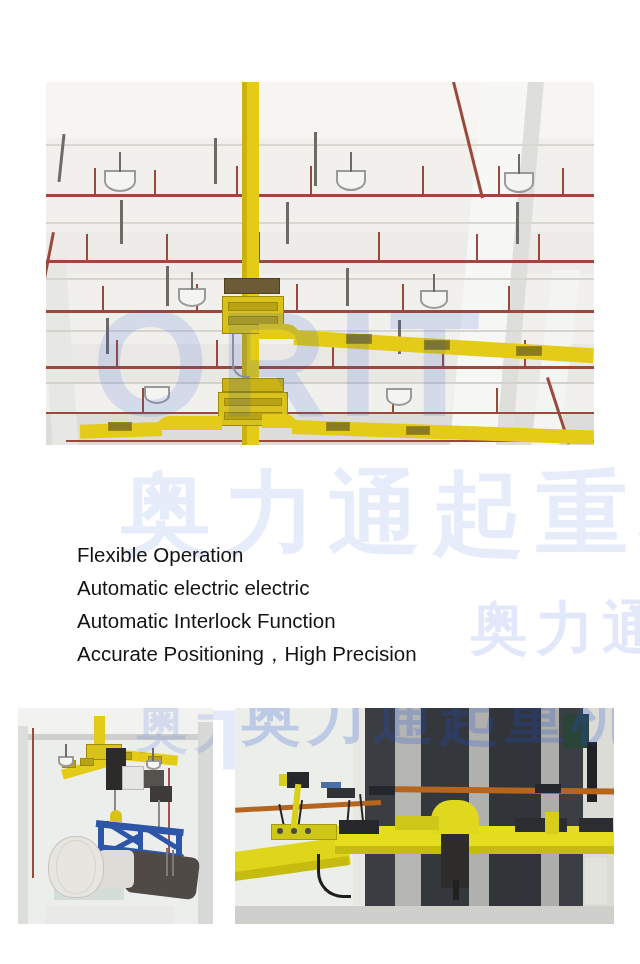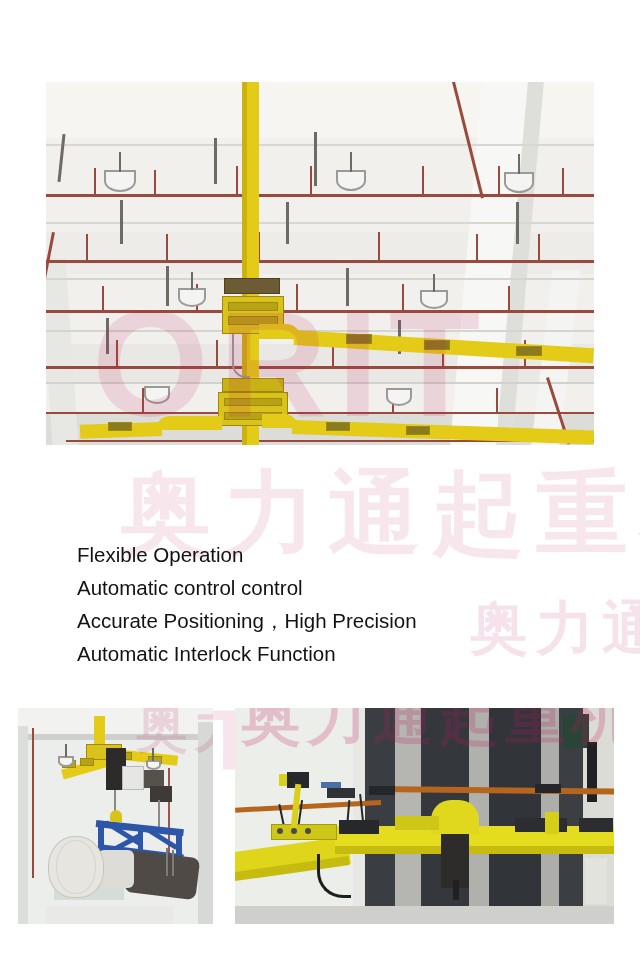--- a/index.html
+++ b/index.html
@@ -91,21 +91,21 @@
     font-size: 20.5px;
     line-height: 33px;
     color: #121212;
     white-space: nowrap;
   }
 
   
   .watermark {
     position: absolute;
     pointer-events: none;
-    color: #be185d;
+    color: #1d4ed8;
     font-weight: 700;
     white-space: nowrap;
     user-select: none;
   }
   #wm-main  { left: 46px;  top: 196px; font-size: 150px; opacity: 0.13;
               letter-spacing: 10px; }
   #wm-mid   { left: 120px; top: 452px; font-size: 92px;  opacity: 0.10;
               letter-spacing: 12px; }
   #wm-lowerleft { left: 20px; top: 690px; font-size: 86px; opacity: 0.11;
               letter-spacing: 10px; }
@@ -242,23 +242,23 @@
     </div>
 
     <div class="watermark" id="wm-main">ORIT</div>
   </div>
 
 
   <div class="watermark" id="wm-mid">奥力通起重机</div>
 
   <div class="features">
     <div class="feature-line">Flexible Operation</div>
-    <div class="feature-line">Automatic control control</div>
+    <div class="feature-line">Automatic electric electric</div>
+    <div class="feature-line">Automatic Interlock Function</div>
     <div class="feature-line">Accurate Positioning，High Precision</div>
-    <div class="feature-line">Automatic Interlock Function</div>
   </div>
 
   <div class="watermark" id="wm-lowerleft">ORIT</div>
   <div class="watermark" id="wm-photoc">奥力通起重机</div>
 
   <div class="photo" id="photo-b">
     <div class="scene">
       <div class="wall" style="left:0;top:0;width:195px;height:216px;background:#e3e4e2;"></div>
 
       <div class="ceil" style="left:0;top:0;width:195px;height:26px;background:#f2f2f0;"></div>

